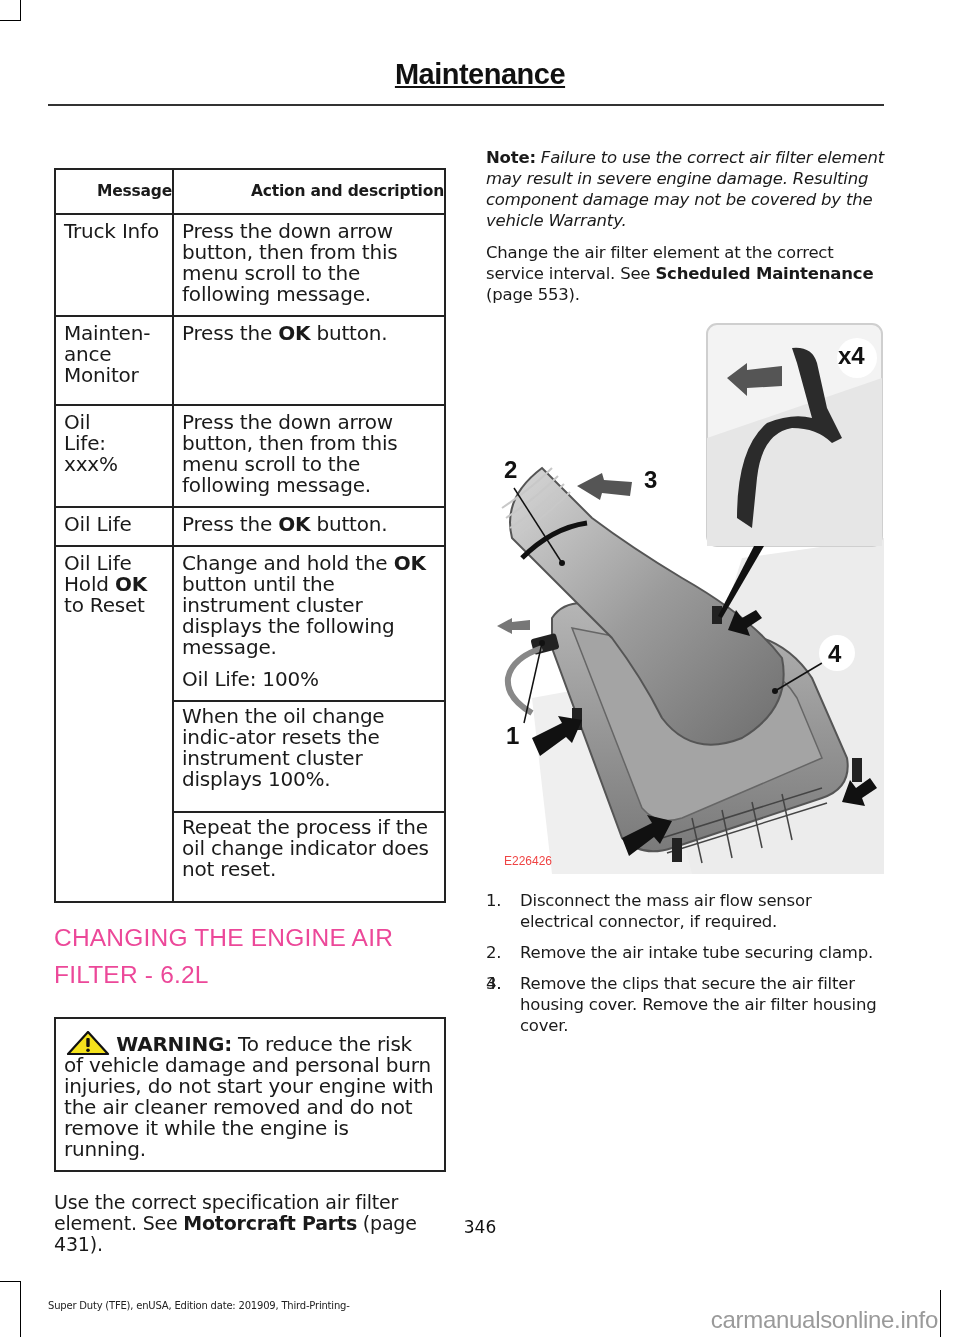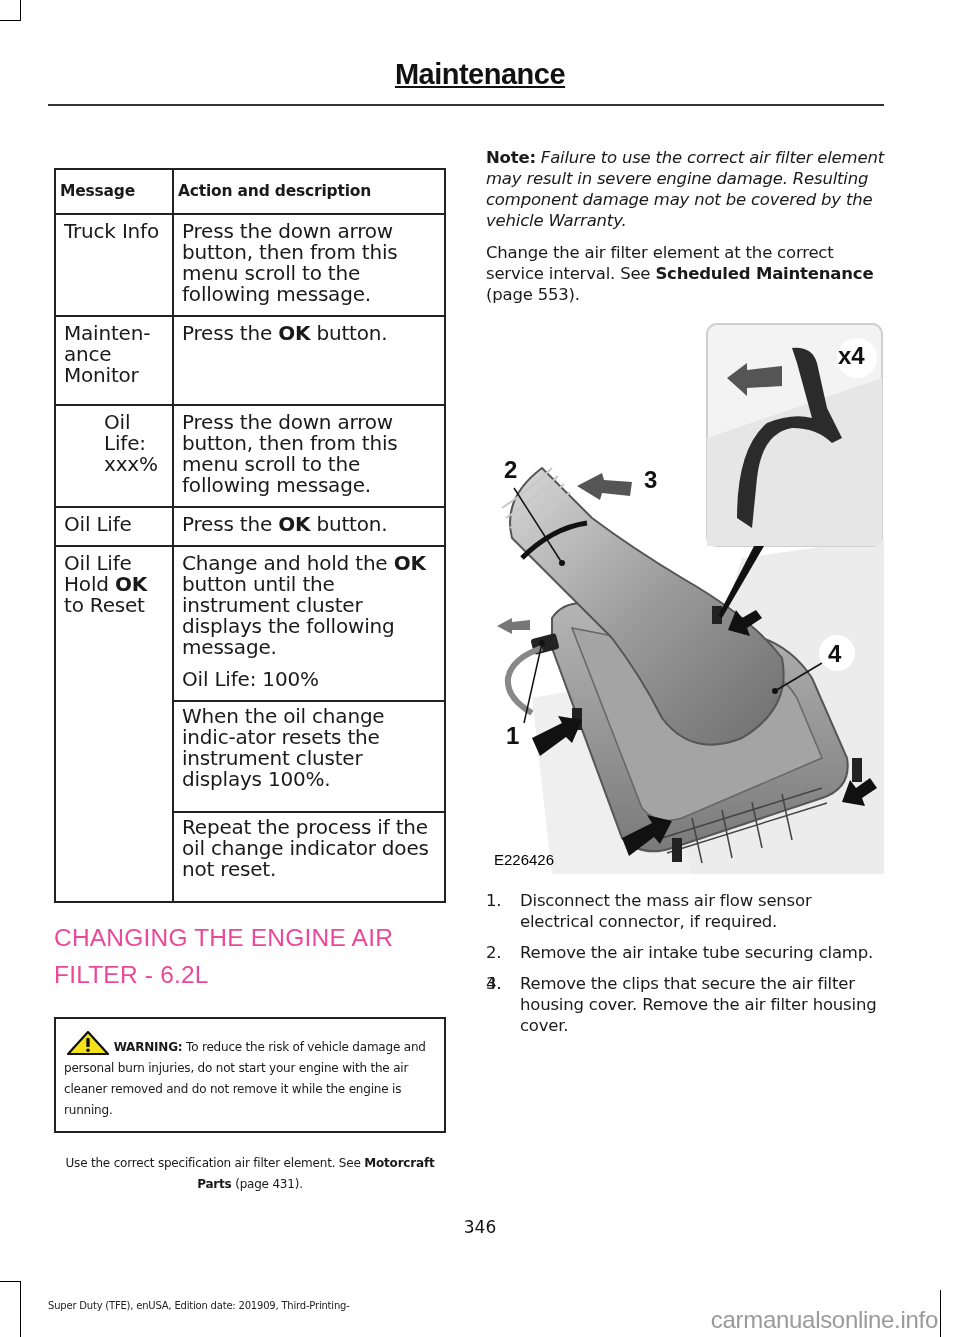--- a/index.html
+++ b/index.html
@@ -26,51 +26,51 @@
 
   .intro { font-weight: bold; font-size: 16.5px; margin: 0 0 13px 0; letter-spacing: -0.2px; }
 
   table.msg {
     border-collapse: collapse; width: 392px; table-layout: fixed;
   }
   table.msg th, table.msg td {
     border: 2px solid #222; vertical-align: top; padding: 6px 6px 10px 8px;
     font-size: 20px; line-height: 21px; letter-spacing: -0.2px;
   }
-  table.msg th { font-weight: bold; font-size: 15.5px; text-align: left; padding: 11px 12px 11px 4px; }
+  table.msg th { font-weight: bold; font-size: 15.5px; text-align: right; padding: 11px 0 11px 4px; }
   table.msg col.c1 { width: 118px; }
   table.msg td.sub { padding-top: 4px; padding-bottom: 21px; }
   .b { font-weight: bold; }
 
   .section-title {
     margin: 16px 0 0 0; font-family: "Liberation Sans", sans-serif; font-weight: normal;
     font-size: 24.5px; line-height: 37px; letter-spacing: 0.2px; color: #ec4899;
   }
 
   .warning-box {
     margin-top: 24px; border: 2.5px solid #222; padding: 12px 8px 10px 8px;
-    font-size: 12px; line-height: 21px; letter-spacing: -0.2px;
+    font-size: 20px; line-height: 21px; letter-spacing: -0.2px;
   }
   .warn-icon { display: inline-block; width: 44px; height: 24px; vertical-align: -4px; margin-left: 2px; }
 
   p { margin: 0; }
-  .para { margin-top: 20px; font-size: 12px; line-height: 21px; letter-spacing: -0.2px; text-align: center; }
+  .para { margin-top: 20px; font-size: 19px; line-height: 21px; letter-spacing: -0.2px; }
 
   .note { font-size: 16.5px; line-height: 21px; letter-spacing: -0.2px; }
   .note-label { font-weight: bold; }
   .note-body { font-style: italic; }
   .para-r { margin-top: 11px; font-size: 16.5px; line-height: 21px; letter-spacing: -0.2px; }
 
   .figure {
     position: absolute; left: 492px; top: 318px; width: 392px; height: 556px;
     background: #fff; overflow: hidden;
   }
   .figure-id {
-    position: absolute; left: 2px; bottom: 6px; font-family: "Liberation Sans", sans-serif;
-    font-size: 15px; color: #000000;
+    position: absolute; left: 12px; bottom: 6px; font-family: "Liberation Sans", sans-serif;
+    font-size: 12px; color: #ef4444;
   }
   .callout {
     position: absolute; font-family: "Liberation Sans", sans-serif; font-weight: bold;
     font-size: 24px; color: #111;
   }
 
   ol.steps {
     position: absolute; left: 486px; top: 890px; width: 400px; margin: 0; padding: 0; list-style: none;
   }
   ol.steps li {
@@ -122,21 +122,21 @@
       <tr>
         <td style="padding-bottom:18px;">
           <span style="display:inline-block;width:86px;">Mainten-ance Monitor</span>
         </td>
         <td>
           <span>Press the </span><span class="b">OK</span><span> button.</span>
         </td>
       </tr>
       <tr>
         <td>
-          <span style="display:inline-block;width:70px;margin-left:40px;">Oil Life: xxx%</span>
+          <span style="display:inline-block;width:70px;">Oil Life: xxx%</span>
         </td>
         <td>Press the down arrow button, then from this menu scroll to the following message.</td>
       </tr>
       <tr>
         <td>Oil Life</td>
         <td>
           <span>Press the </span><span class="b">OK</span><span> button.</span>
         </td>
       </tr>
       <tr>

